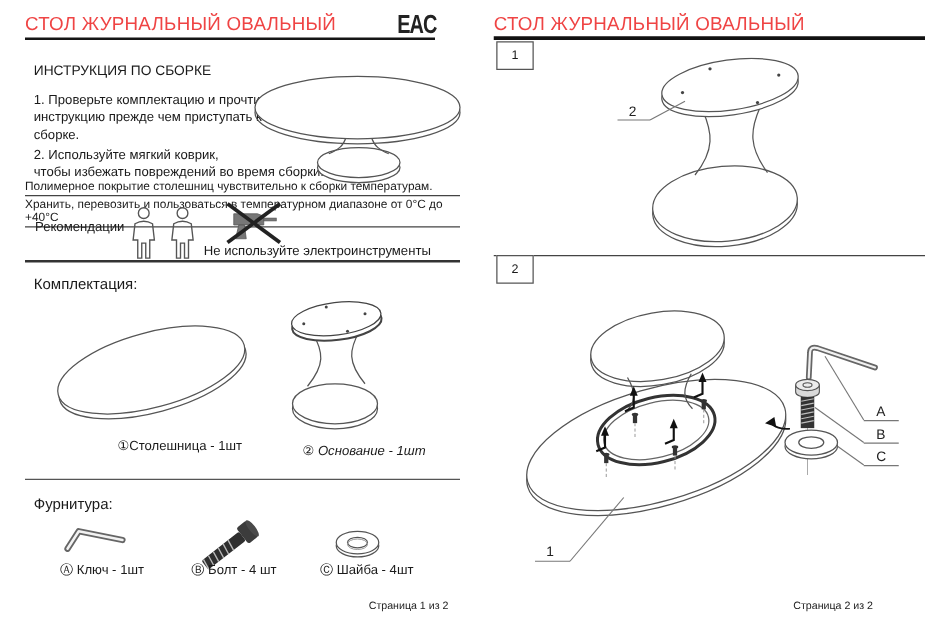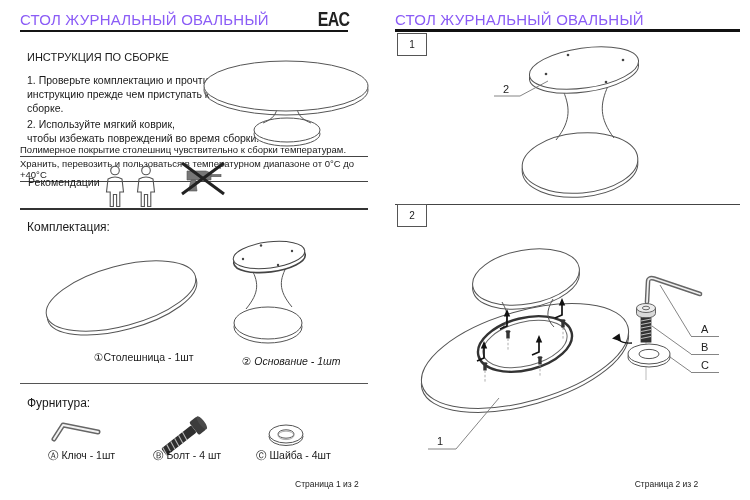--- a/index.html
+++ b/index.html
@@ -2,21 +2,21 @@
 <html><head>
 <meta charset="utf-8">
 <style>
   html,body{margin:0;padding:0;background:#fff;}
   .sheet{position:relative;width:750px;height:500px;background:#fff;overflow:hidden;
          font-family:"Liberation Sans","DejaVu Sans",sans-serif;color:#1a1a1a;}
   .page{position:absolute;top:8px;height:484px;}
   .page1{left:20px;width:350px;}
   .page2{left:395px;width:345px;}
   .abs{position:absolute;}
-  .title{font-size:15px;letter-spacing:.2px;white-space:nowrap;color:#8b5cf6;}
+  .title{font-size:15px;letter-spacing:.2px;white-space:nowrap;color:#ef4444;}
   .rule1{left:0;top:22px;width:328px;height:2px;background:#151515;}
   .rule2{left:0;top:21px;width:345px;height:3px;background:#111;}
   .model{left:7px;top:29px;font-size:11px;}
   .subtitle{left:7px;top:43px;font-size:11px;}
   .instr{left:7px;font-size:10.5px;line-height:14px;}
   .instr1{top:65px;}
   .instr2{top:110px;line-height:13.5px;}
   .warn{left:0;width:348px;font-size:9.5px;border-bottom:1px solid #444;padding-bottom:1px;}
   .warn1{top:136px;}
   .warn2{top:150px;}
@@ -105,20 +105,21 @@
     <svg class="abs" style="left:158px;top:150px" width="50" height="40" viewBox="0 0 50 40">
       <g fill="#777" stroke="#555" stroke-width="0.6">
         <path d="M9,13 h19 l5,2 v7 h-24 z"></path>
         <rect x="33" y="16.5" width="10" height="2.2"></rect>
         <path d="M13,22 l-2.5,11 h8.5 l-1.5,-11 z"></path>
       </g>
       <line x1="4" y1="5" x2="46" y2="36" stroke="#222" stroke-width="3"></line>
       <line x1="46" y1="5" x2="4" y2="36" stroke="#222" stroke-width="3"></line>
     </svg>
 
+    <div class="abs no-tools">Не используйте электроинструменты</div>
 
     <div class="abs div1"></div>
 
     <div class="abs heading h-comp">Комплектация:</div>
 
     <svg class="abs" style="left:16px;top:236px" width="170" height="110" viewBox="0 0 170 110">
       <g transform="rotate(-15 85 52)" fill="#fff" stroke="#555" stroke-width="1">
         <ellipse cx="85" cy="56" rx="77" ry="30"></ellipse>
         <ellipse cx="85" cy="52" rx="77" ry="30"></ellipse>
       </g>

